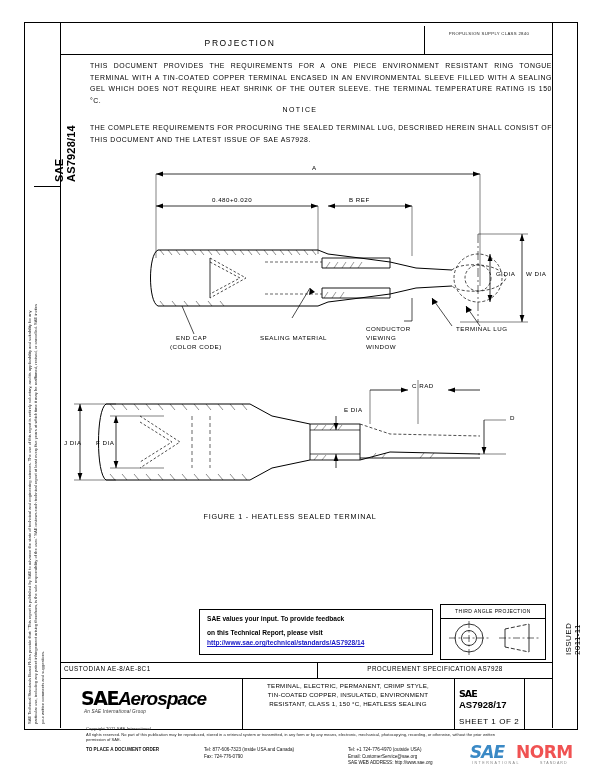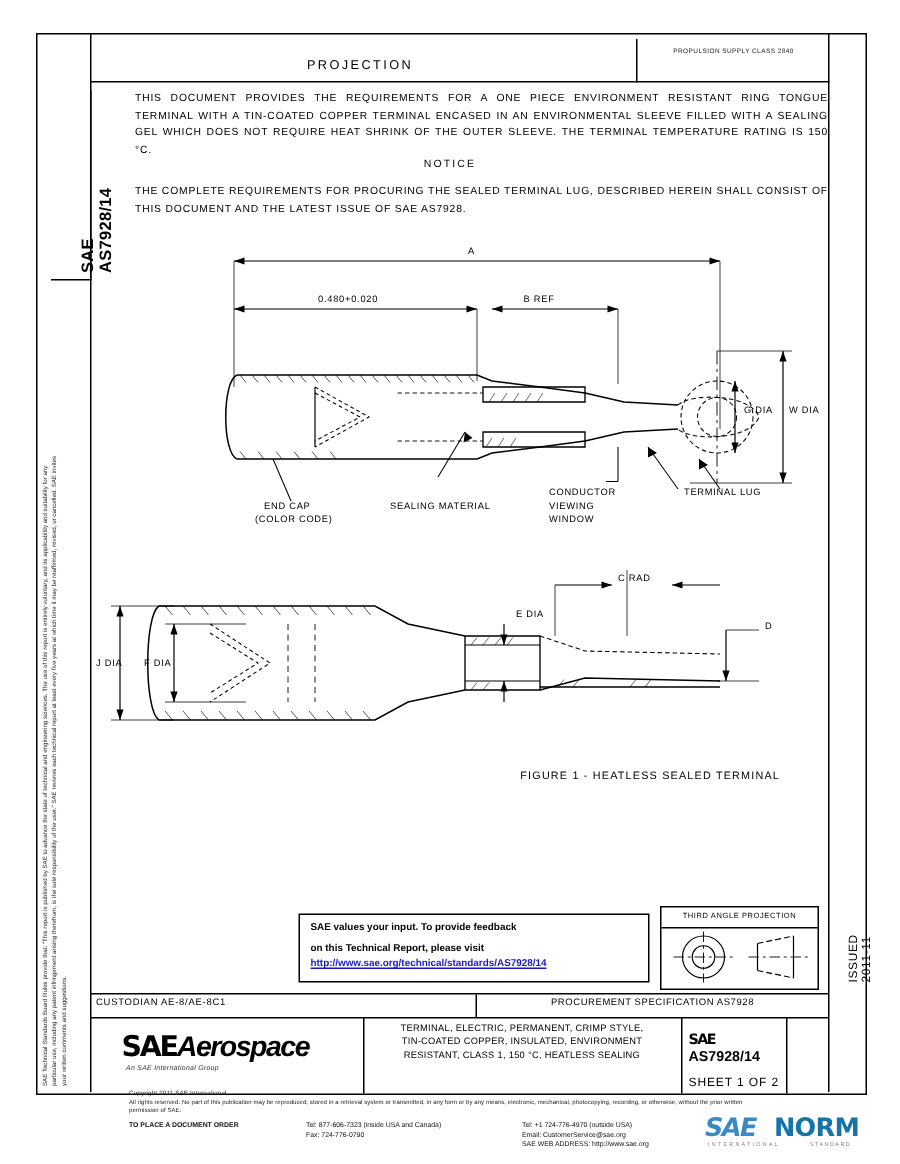--- a/index.html
+++ b/index.html
@@ -43,21 +43,21 @@
   .para{position:absolute;font-size:6.9px;line-height:11.6px;letter-spacing:.55px;
         text-align:justify;color:#000;}
   #p-rationale{left:90px;top:60px;width:462px;}
   .notice-title{position:absolute;left:60px;top:106px;width:480px;text-align:center;
         font-size:7px;letter-spacing:1.4px;}
   #p-notice{left:90px;top:122px;width:462px;}
 
   
   .fig{position:absolute;left:60px;top:158px;width:492px;height:390px;}
   .lbl{position:absolute;font-size:6.2px;letter-spacing:.5px;white-space:nowrap;}
-  .fig-cap{position:absolute;left:60px;top:512px;width:460px;text-align:right;
+  .fig-cap{position:absolute;left:60px;top:512px;width:460px;text-align:center;
         font-size:7.2px;letter-spacing:.8px;}
 
   
   .feedback{position:absolute;left:199px;top:609px;width:232px;height:44px;
         border:1.4px solid #000;background:#fff;}
   .feedback p{margin:0;padding:4px 0 0 7px;font-size:6.6px;line-height:10px;
         font-weight:bold;}
   .feedback a{color:#1919c8;text-decoration:underline;font-size:6.6px;
         font-weight:bold;display:block;padding:1px 0 0 7px;}
 
@@ -112,21 +112,21 @@
   .order .col-c{position:absolute;left:262px;top:0;width:170px;font-weight:normal;}
   .order .webaddr{position:absolute;left:262px;top:13px;width:200px;
       font-weight:normal;}
 
   
   .wm{position:absolute;left:470px;top:742px;width:124px;height:30px;opacity:.92;}
   .wm .wm-sae{position:absolute;left:0;top:0;font-size:17px;font-weight:bold;
       font-style:italic;color:#2a7fc1;letter-spacing:-1px;
       font-family:"DejaVu Sans",sans-serif;}
   .wm .wm-norm{position:absolute;left:46px;top:0;font-size:17px;font-weight:bold;
-      color:#0369a1;letter-spacing:-.5px;font-family:"DejaVu Sans",sans-serif;}
+      color:#ef4444;letter-spacing:-.5px;font-family:"DejaVu Sans",sans-serif;}
   .wm .wm-sub{position:absolute;left:2px;top:19px;font-size:3.6px;color:#777;
       letter-spacing:1.5px;}
   .wm .wm-sub2{position:absolute;left:70px;top:19px;font-size:3.6px;color:#777;
       letter-spacing:1px;}
 
   svg{display:block;}
 </style>
 </head>
 <body>
 
@@ -416,21 +416,21 @@
         <div class="as-sub">
           <div>TERMINAL, ELECTRIC, PERMANENT, CRIMP STYLE,</div>
           <div>TIN-COATED COPPER, INSULATED, ENVIRONMENT</div>
           <div>RESISTANT, CLASS 1, 150 °C, HEATLESS SEALING</div>
         </div>
       </div>
 
       <div class="tb-num">
         <div class="docnum">
           <span class="mk">SAE</span>
-          <span>AS7928/14</span>
+          <span>AS7928/17</span>
         </div>
         <div class="sheet">SHEET 1 OF 2</div>
       </div>
 
       <div class="tb-end"></div>
     </div>
   </div>
 
   <div class="legal">
     <div class="l1">Copyright 2011  SAE International</div>

